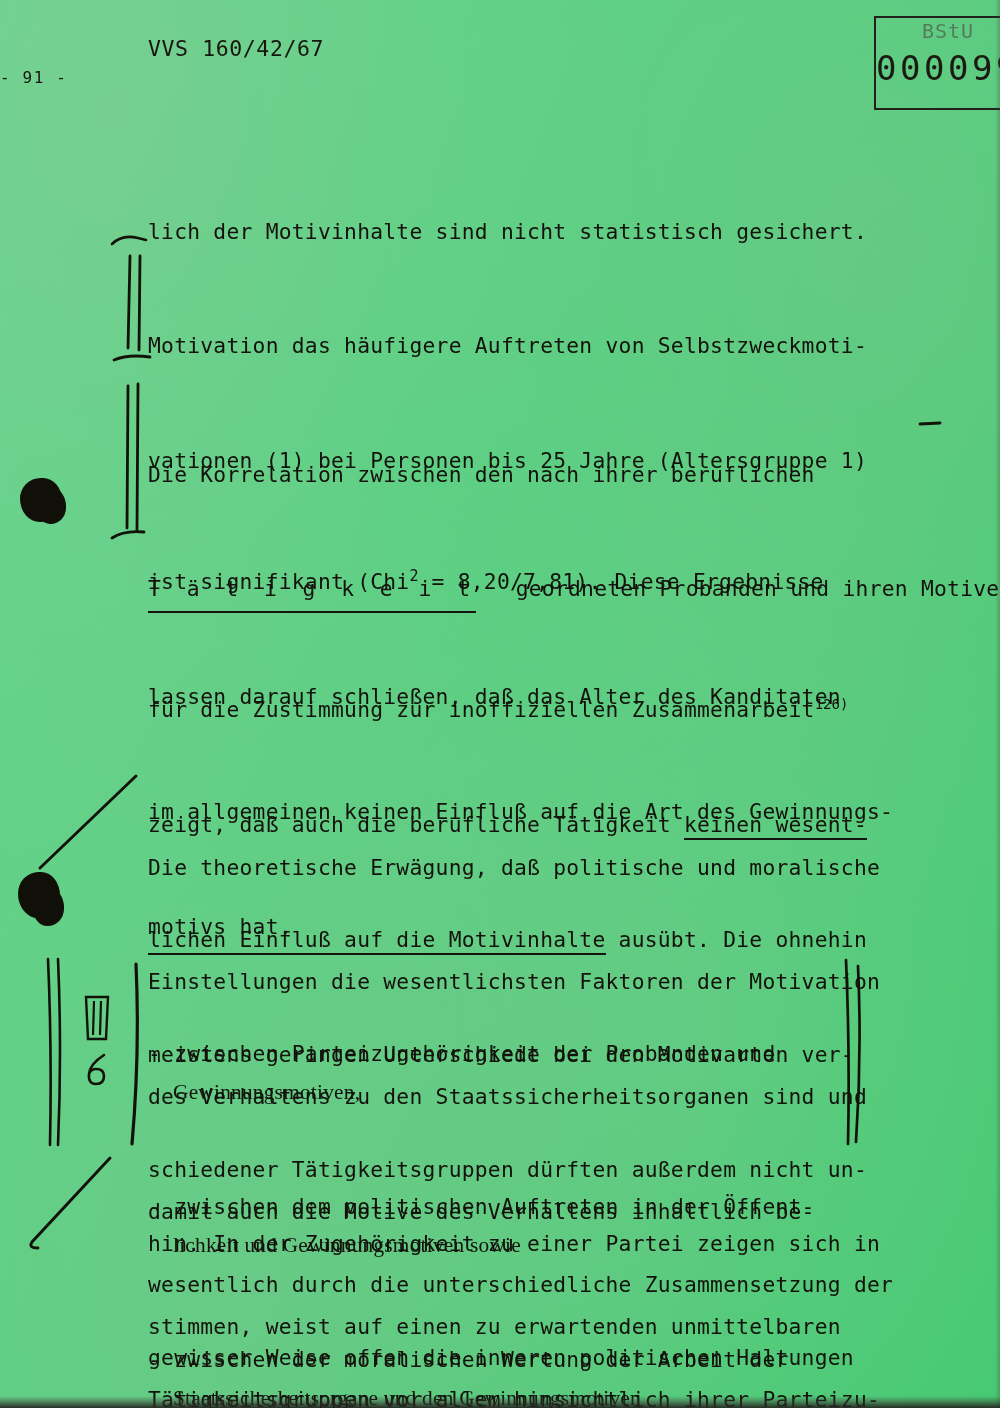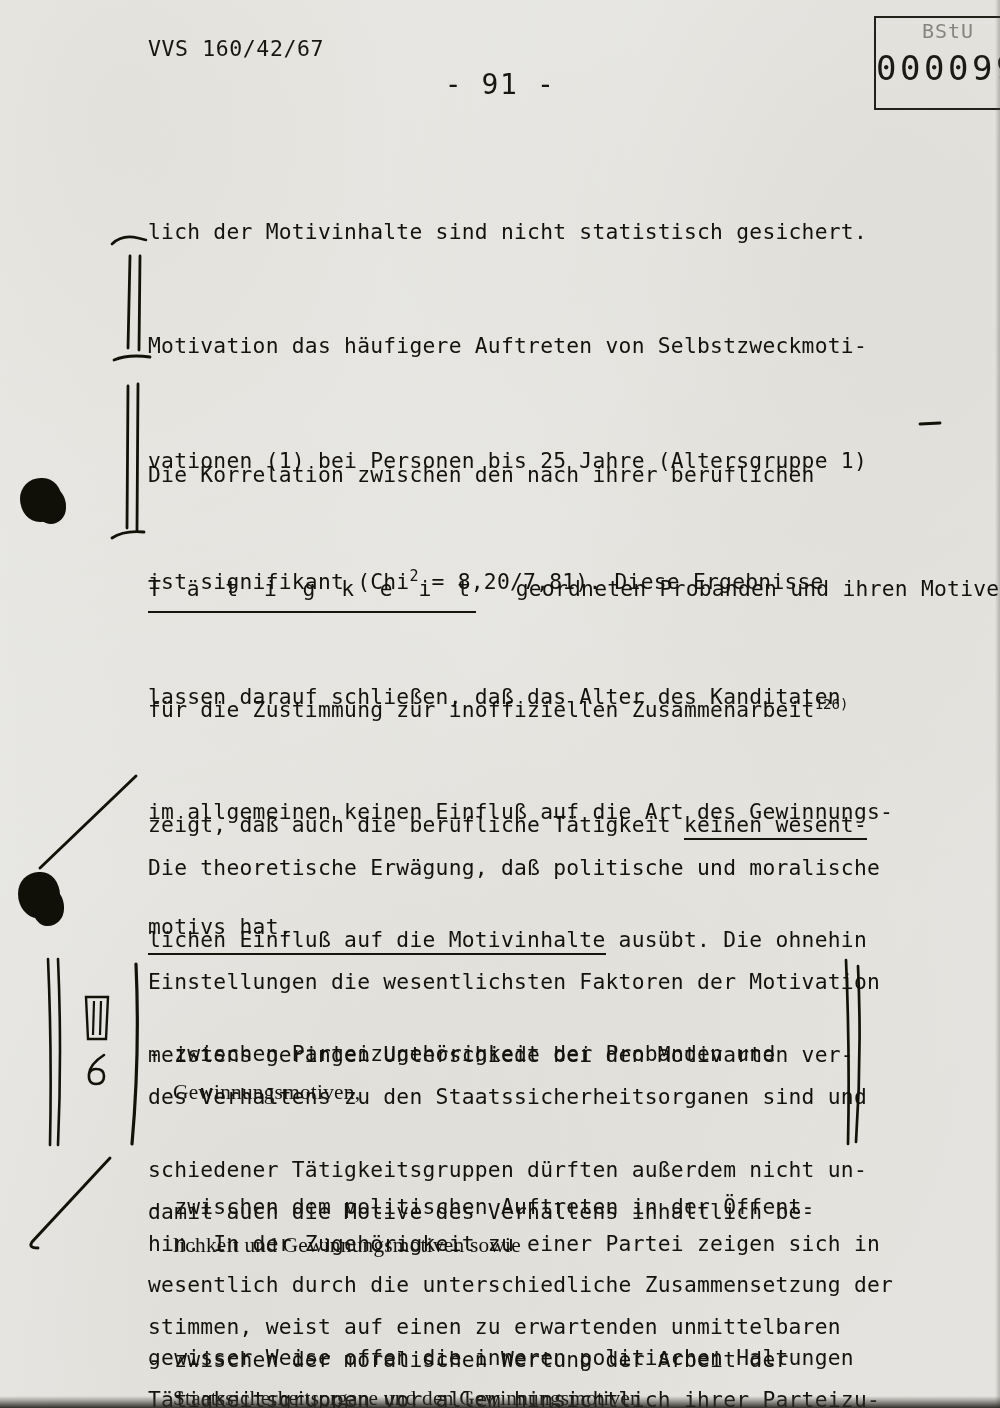--- a/index.html
+++ b/index.html
@@ -8,21 +8,21 @@
     background: #6b6b66;
   }
   body {
     font-family: "DejaVu Sans Mono", "Liberation Mono", monospace;
   }
 
   #page {
     position: relative;
     width: 1000px;
     height: 1408px;
-    background: #e5e5e5;
+    background: #22c55e;
     overflow: hidden;
   }
 
   
   #paper-texture {
     position: absolute;
     inset: 0;
     pointer-events: none;
     background:
       radial-gradient(ellipse at 12% 8%, rgba(190,185,165,.22), transparent 42%),
@@ -48,22 +48,21 @@
   #header-ref {
     position: absolute;
     left: 148px; top: 36px;
     font-size: 21.5px;
     letter-spacing: .6px;
     color: #17160f;
   }
   #page-number {
     position: absolute;
     left: 0; right: 0; top: 68px;
-    text-align: center;
-    font-size: 28px;
+    font-size: 16px;
     letter-spacing: 1.6px;
     color: #17160f;
   }
   #archive-stamp {
     position: absolute;
     left: 846px; top: 16px;
     width: 148px; height: 94px;
     border: 2.5px solid #22211a;
     box-sizing: border-box;
     margin-left: 28px;

